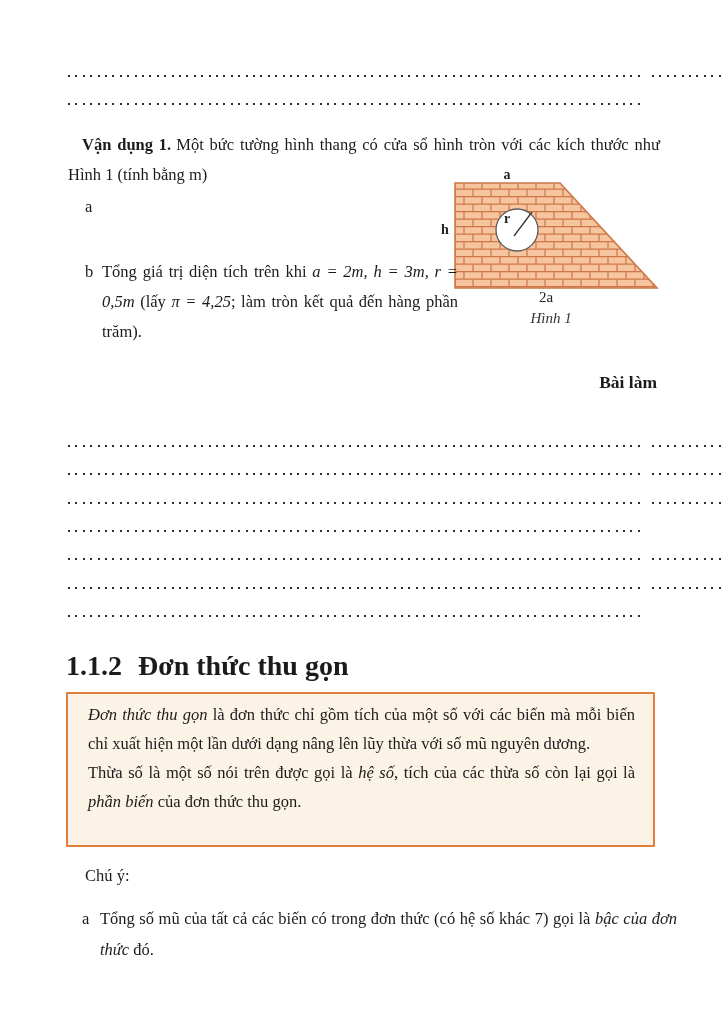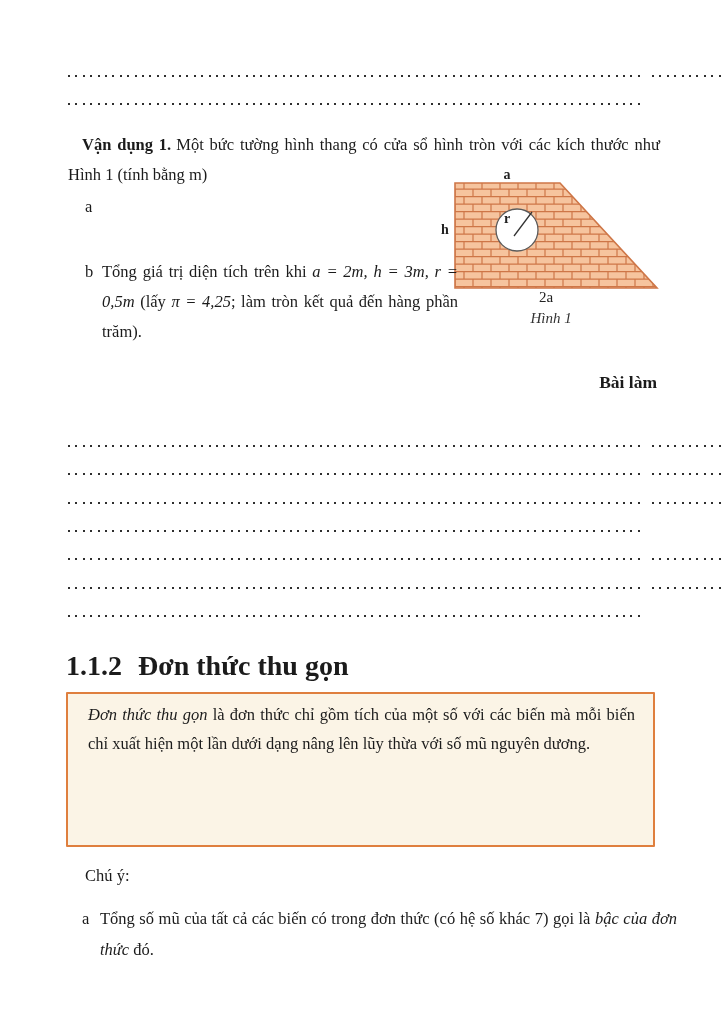--- a/index.html
+++ b/index.html
@@ -107,20 +107,21 @@
     <div class="dots full" style="top:587px"></div>
     <div class="dots short" style="top:615px"></div>
   </div>
 
   <div class="section-heading">
     <span class="sec-num">1.1.2</span><span class="sec-title">Đơn thức thu gọn</span>
   </div>
 
   <div class="def-box">
     <p><span class="italic">Đơn thức thu gọn</span><span> là đơn thức chỉ gồm tích của một số với các biến mà mỗi biến chỉ xuất hiện một lần dưới dạng nâng lên lũy thừa với số mũ nguyên dương.</span></p>
+    <p><span>Thừa số là một số nói trên được gọi là </span><span class="italic">hệ số</span><span>, tích của các thừa số còn lại gọi là </span><span class="italic">phần biến</span><span> của đơn thức thu gọn.</span></p>
   </div>
 
   <div class="note-heading">Chú ý:</div>
   <div class="item note-item">
     <span class="ilabel">a</span><span><span>Tổng số mũ của tất cả các biến có trong đơn thức (có hệ số khác 7) gọi là </span><span class="italic">bậc của đơn thức</span><span> đó.</span></span>
   </div>
 
 </div>
 
 </body></html>

